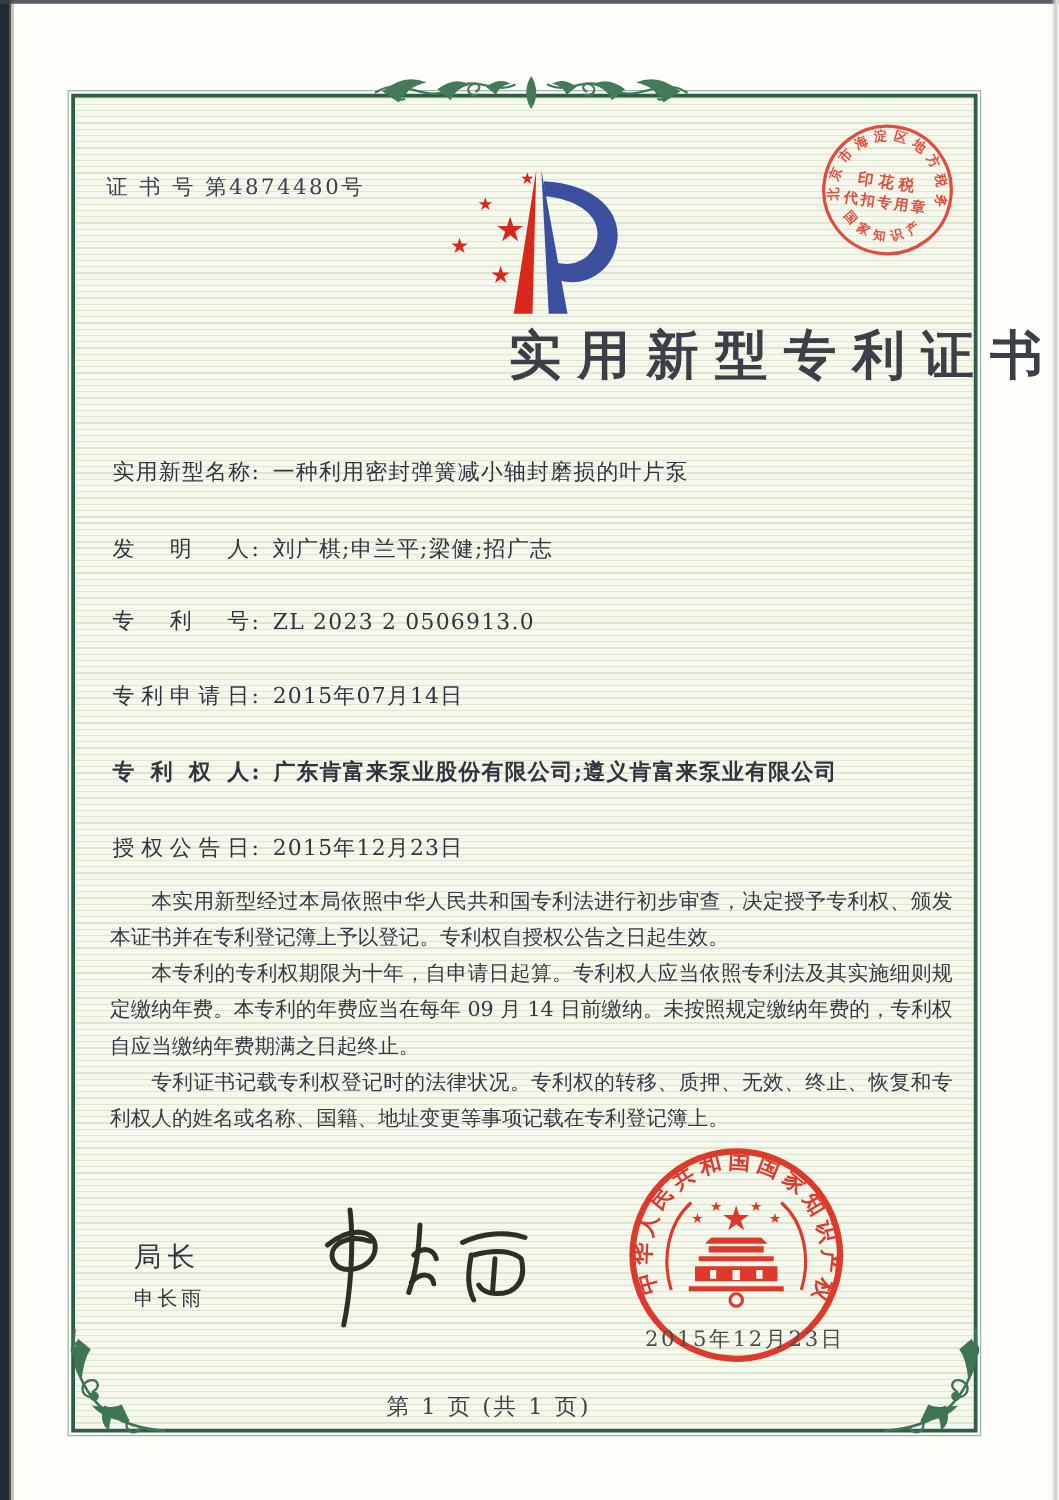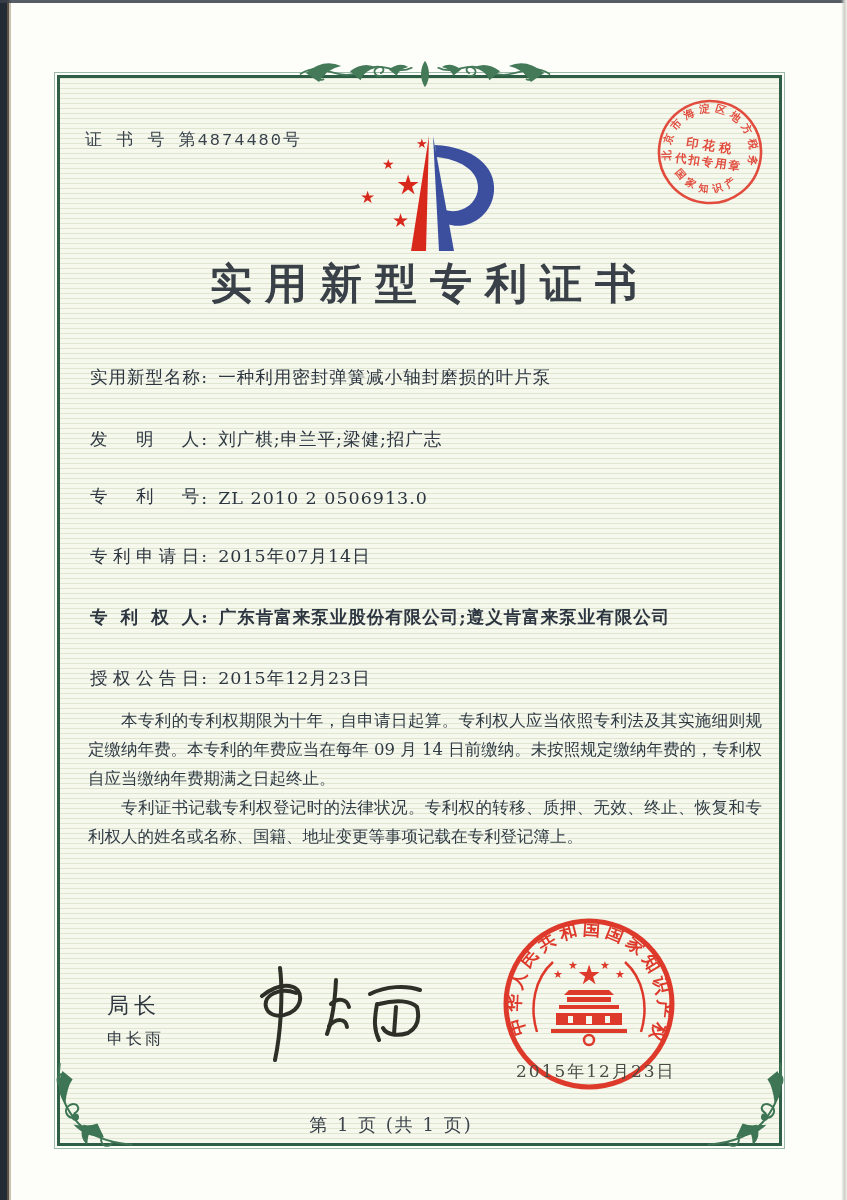--- a/index.html
+++ b/index.html
@@ -10,24 +10,24 @@
              background:linear-gradient(90deg,#222a33 0 7px,#5a5248 7px 9px,#cabfae 9px 11px);}
   .edge-top{position:absolute;left:0;top:0;width:847px;height:3px;background:#39414b;opacity:.85;}
   .edge-right{position:absolute;right:0;top:0;width:6px;height:1200px;
               background:linear-gradient(90deg,rgba(0,0,0,0) 0,#cfcfc8 60%,#f2f2ee);}
   
   .frame{position:absolute;left:57px;top:75px;width:725px;height:1071px;box-sizing:border-box;
          border:3px solid #2e5f46;outline:1px solid #9cb8a6;outline-offset:2px;
          background:repeating-linear-gradient(180deg,rgba(164,188,134,.30) 0 1px,rgba(255,255,255,0) 1px 5px),#f6f8ee;}
   .orn{position:absolute;pointer-events:none;}
   
-  .certno{position:absolute;left:85px;top:128px;font-size:17px;letter-spacing:2px;color:#39424c;font-family:Liberation Mono, monospace;}
+  .certno{position:absolute;left:85px;top:138px;font-size:17px;letter-spacing:2px;color:#39424c;}
   .logo{position:absolute;left:350px;top:131px;width:152px;height:127px;}
   .logo .star{position:absolute;color:#d8281c;font-family:"DejaVu Sans",sans-serif;line-height:1;}
-  .title{position:absolute;left:0;top:256px;width:847px;text-align:center;
+  .title{position:absolute;left:0;top:256px;width:847px;text-align:right;
          font-size:42px;font-weight:700;letter-spacing:13px;text-indent:13px;color:#3a4047;}
   .fieldrow{position:absolute;left:90px;font-size:17.5px;letter-spacing:1px;color:#2d3640;white-space:nowrap;}
   .flabel{display:inline-block;width:6.3em;text-align:justify;text-align-last:justify;vertical-align:bottom;}
   .fcolon{margin:0 10px 0 1px;}
   .body-text{position:absolute;left:88px;top:706px;width:674px;font-size:16.5px;line-height:29px;
              text-align:justify;color:#303b44;}
   .body-text p{margin:0;text-indent:2em;}
   .sig-title{position:absolute;left:107px;top:991px;font-size:22px;letter-spacing:5px;color:#30383f;}
   .sig-name{position:absolute;left:107px;top:1029px;font-size:16px;letter-spacing:3px;color:#30383f;}
   .signature-svg{position:absolute;left:236px;top:962px;}
@@ -135,33 +135,34 @@
 
   <div class="title">实用新型专利证书</div>
 
   <div class="fieldrow" style="top:365px;">
     <span class="flabel">实用新型名称</span><span class="fcolon">:</span><span>一种利用密封弹簧减小轴封磨损的叶片泵</span>
   </div>
   <div class="fieldrow" style="top:427px;">
     <span class="flabel">发明人</span><span class="fcolon">:</span><span>刘广棋;申兰平;梁健;招广志</span>
   </div>
   <div class="fieldrow" style="top:484px;">
-    <span class="flabel">专利号</span><span class="fcolon">:</span><span>ZL 2010 2 0506913.0</span>
+    <span class="flabel">专利号</span><span class="fcolon">:</span><span>ZL 2023 2 0506913.0</span>
   </div>
   <div class="fieldrow" style="top:544px;">
     <span class="flabel">专利申请日</span><span class="fcolon">:</span><span>2015年07月14日</span>
   </div>
   <div class="fieldrow" style="top:605px;font-weight:bold;">
     <span class="flabel">专利权人</span><span class="fcolon">:</span><span>广东肯富来泵业股份有限公司;遵义肯富来泵业有限公司</span>
   </div>
   <div class="fieldrow" style="top:666px;">
     <span class="flabel">授权公告日</span><span class="fcolon">:</span><span>2015年12月23日</span>
   </div>
 
   <div class="body-text">
+    <p>本实用新型经过本局依照中华人民共和国专利法进行初步审查，决定授予专利权、颁发本证书并在专利登记簿上予以登记。专利权自授权公告之日起生效。</p>
     <p>本专利的专利权期限为十年，自申请日起算。专利权人应当依照专利法及其实施细则规定缴纳年费。本专利的年费应当在每年 09 月 14 日前缴纳。未按照规定缴纳年费的，专利权自应当缴纳年费期满之日起终止。</p>
     <p>专利证书记载专利权登记时的法律状况。专利权的转移、质押、无效、终止、恢复和专利权人的姓名或名称、国籍、地址变更等事项记载在专利登记簿上。</p>
   </div>
 
   <div class="sig-title">局长</div>
   <div class="sig-name">申长雨</div>
 
   <svg class="signature-svg" width="198" height="104" viewBox="0 0 198 104">
     <g stroke="#2e2f27" stroke-width="4" fill="none" stroke-linecap="round" stroke-linejoin="round">
       <path d="M26,34 C46,18 66,22 64,38 C62,54 34,60 30,45 C27,33 44,25 60,31"></path>

